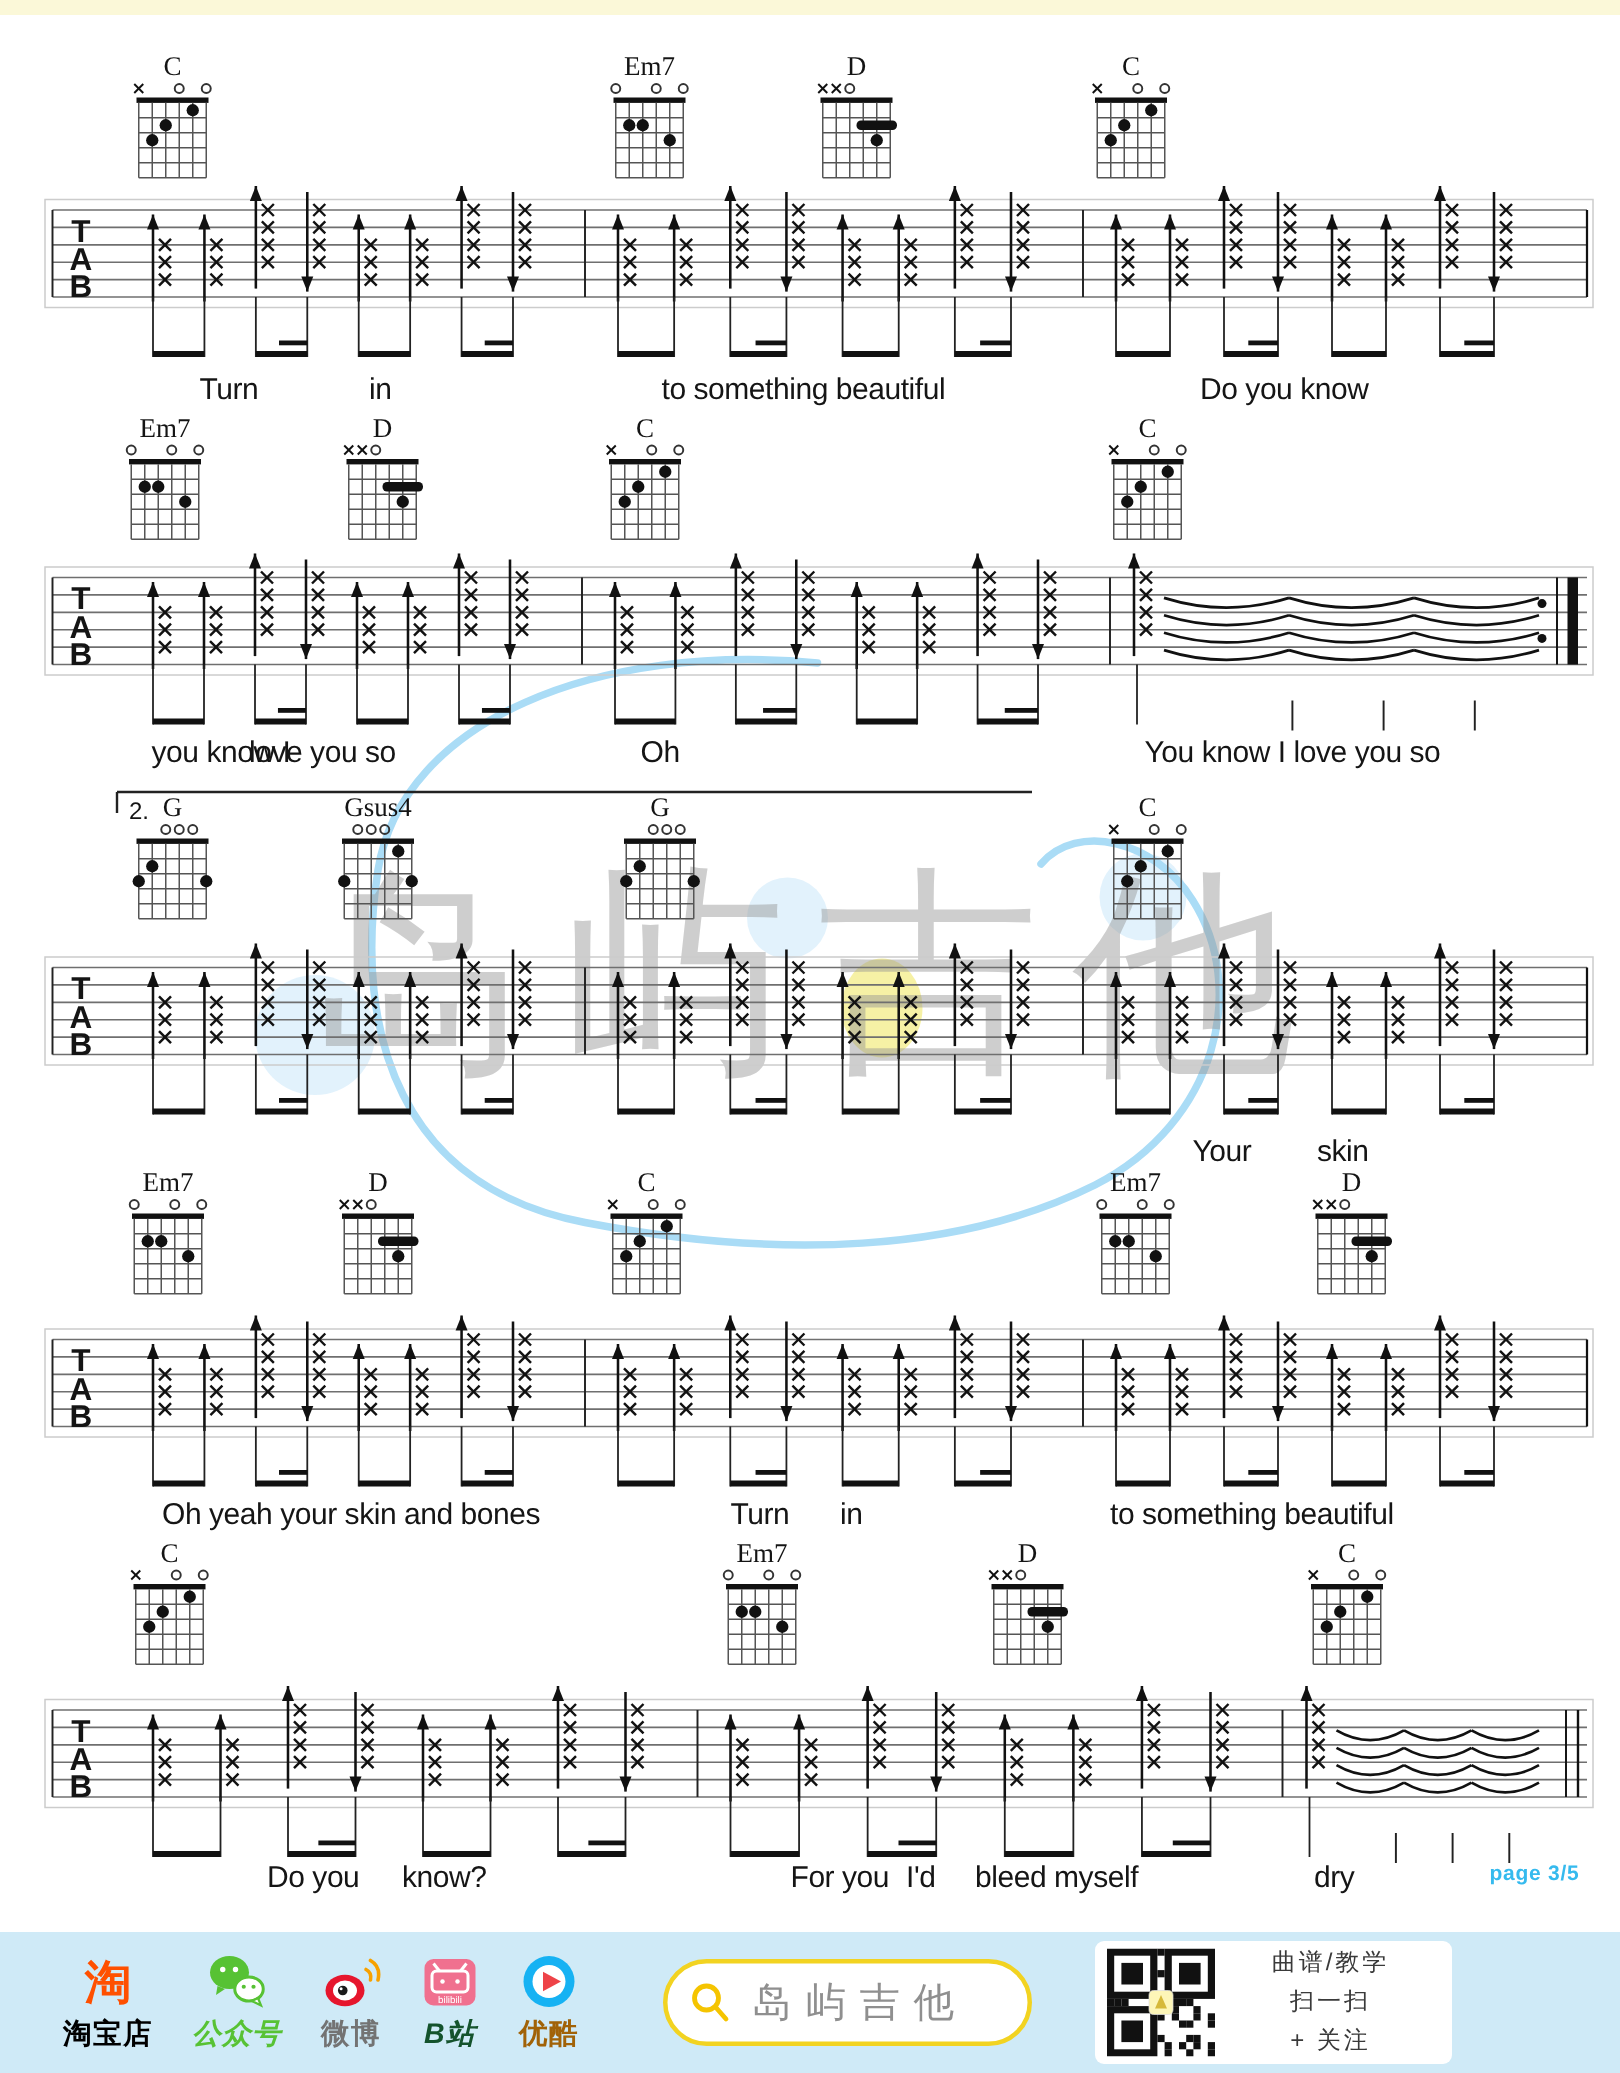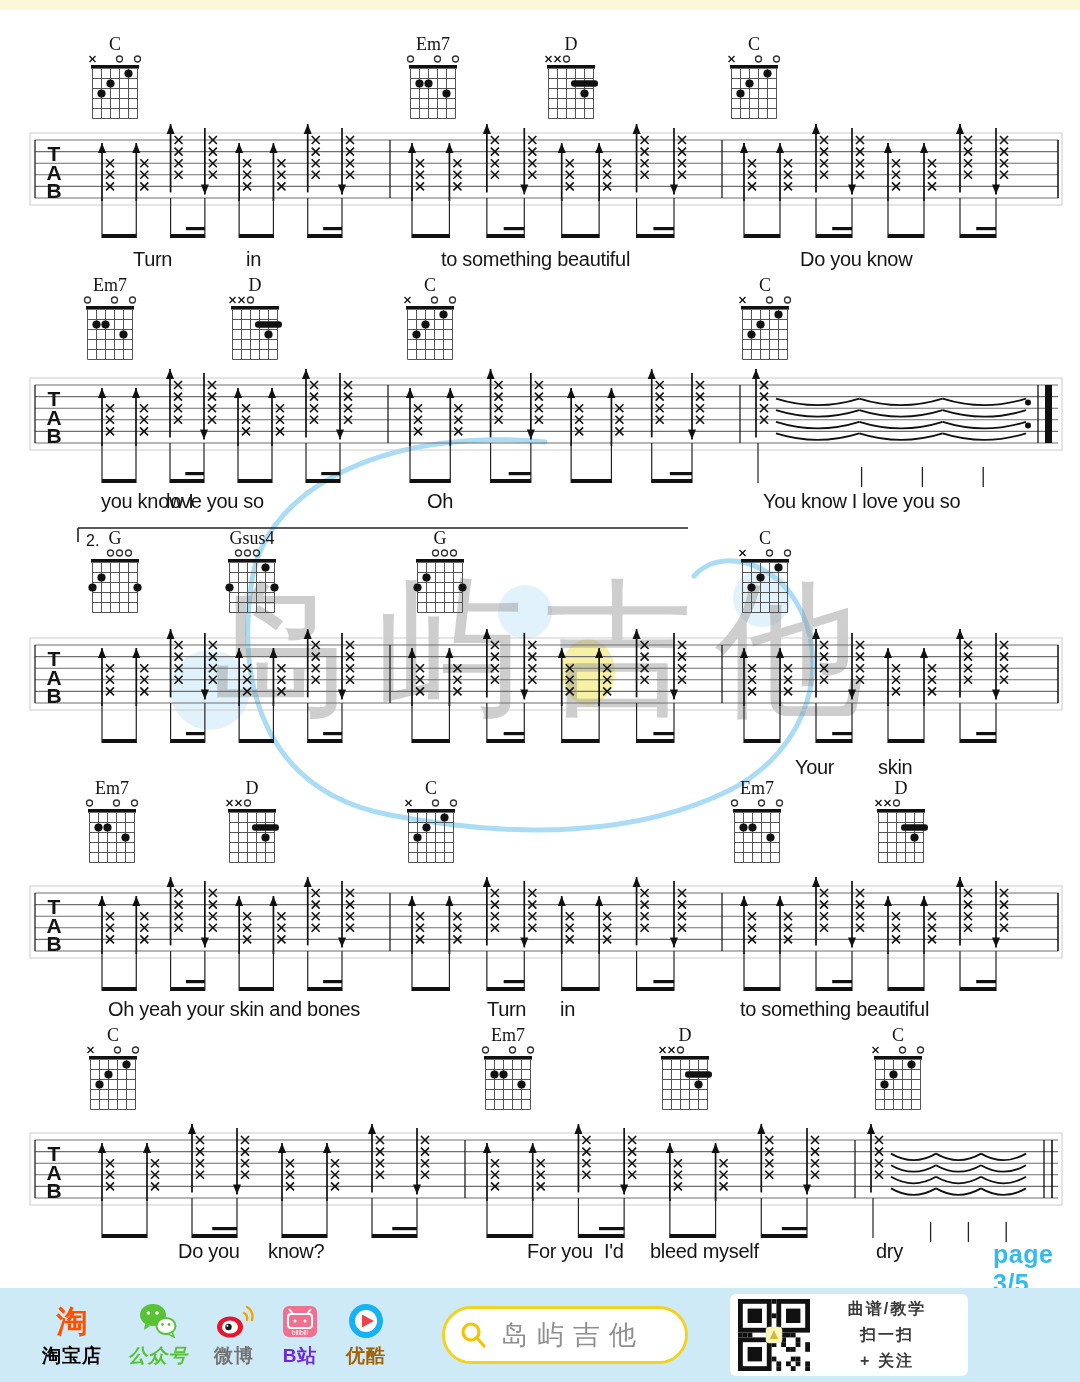--- a/index.html
+++ b/index.html
@@ -1,36 +1,36 @@
 <!DOCTYPE html>
 <html><head>
 <meta charset="utf-8">
 <style>
   html,body{margin:0;padding:0;background:#ffffff;}
   body{width:1080px;height:1382px;position:relative;overflow:hidden;
        font-family:"Liberation Sans",sans-serif;}
   .top-strip{position:absolute;left:0;top:0;width:1080px;height:10px;background:#fbf8d8;}
   #sheet{position:absolute;left:0;top:0;}
-  .page-label{position:absolute;left:993px;top:1240px;color:#35baee;font-size:25px;
+  .page-label{position:absolute;left:993px;top:1240px;color:#35baee;font-size:14px;
               font-weight:bold;letter-spacing:.5px;}
   .bottom-bar{position:absolute;left:0;top:1288px;width:1080px;height:94px;background:#cfeaf7;
               display:flex;align-items:center;}
   .social{display:flex;align-items:flex-start;margin-left:42px;gap:26px;}
   .social-item{display:flex;flex-direction:column;align-items:center;gap:2px;cursor:pointer;
                text-decoration:none;}
   .social-item svg{width:40px;height:40px;display:block;}
   .social-label{font-size:19px;font-weight:bold;letter-spacing:1px;}
   .search-pill{margin-left:56px;width:226px;height:52px;background:#ffffff;border:3px solid #f2d321;
                border-radius:29px;display:flex;align-items:center;padding-left:14px;cursor:pointer;}
   .search-pill svg{width:30px;height:30px;flex:0 0 auto;}
   .search-text{font-size:27px;color:#8f8f8f;letter-spacing:9px;margin-left:12px;white-space:nowrap;}
   .qr-card{margin-left:42px;width:230px;height:82px;background:#ffffff;border-radius:6px;
            display:flex;align-items:center;padding:0 4px;}
   .qr-card svg{width:72px;height:72px;margin-left:4px;flex:0 0 auto;}
-  .qr-lines{flex:1;text-align:center;color:#3a3a3a;font-size:16px;font-weight:bold;
+  .qr-lines{flex:1;text-align:center;color:#3a3a3a;font-size:16px;font-weight:normal;
             letter-spacing:2px;line-height:26px;}
 </style>
 </head>
 <body>
 
 <div class="top-strip"></div>
 
 <svg id="sheet" width="1080" height="1282">
     <g opacity="1">
       <circle cx="210" cy="690" r="40" fill="#d8edfb" opacity="0.75"></circle>
@@ -1818,21 +1818,21 @@
         <svg viewBox="0 0 40 40">
           <rect x="3" y="5" width="34" height="31" rx="6" fill="#f0708f"></rect>
           <line x1="13" y1="13" x2="9" y2="8" stroke="#fff" stroke-width="2"></line>
           <line x1="27" y1="13" x2="31" y2="8" stroke="#fff" stroke-width="2"></line>
           <rect x="8" y="13" width="24" height="14" rx="3" fill="none" stroke="#fff" stroke-width="2"></rect>
           <circle cx="15" cy="20" r="1.5" fill="#fff"></circle>
             <circle cx="25" cy="20" r="1.5" fill="#fff"></circle>
           <text x="20" y="34" font-size="6.5" fill="#fff" text-anchor="middle" font-family="sans-serif">bilibili</text>
         </svg>
       </span>
-      <span class="social-label" style="color: #6d28d9;">B站</span>
+      <span class="social-label" style="color: #14532d; font-style: italic;">B站</span>
     </a>
     <a class="social-item">
       <span>
         <svg viewBox="0 0 40 40">
           <circle cx="20" cy="20" r="17" fill="#16b2f3"></circle>
           <circle cx="20" cy="20" r="11" fill="#fff"></circle>
           <path d="M16 13.5 L28 20 L16 26.5 Z" fill="#ee4348"></path>
         </svg>
       </span>
       <span class="social-label" style="color: #a16207;">优酷</span>

